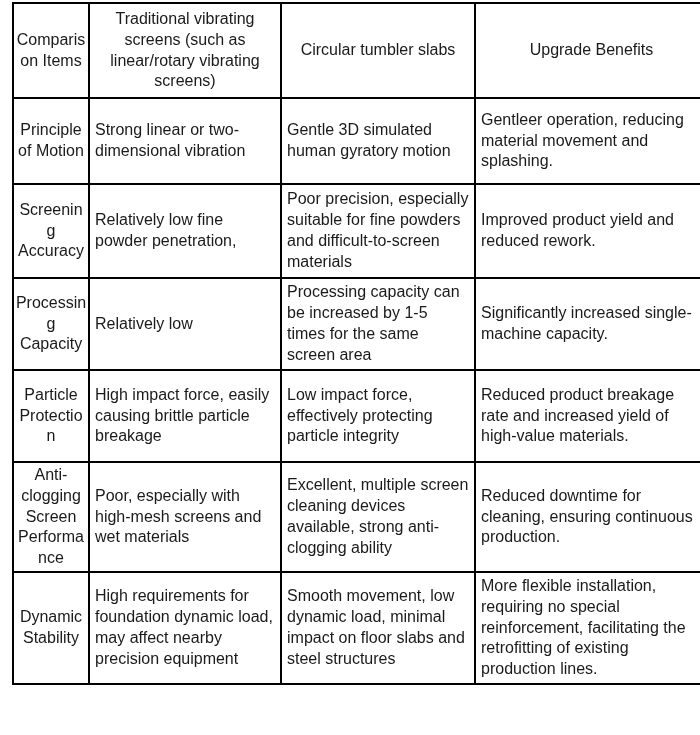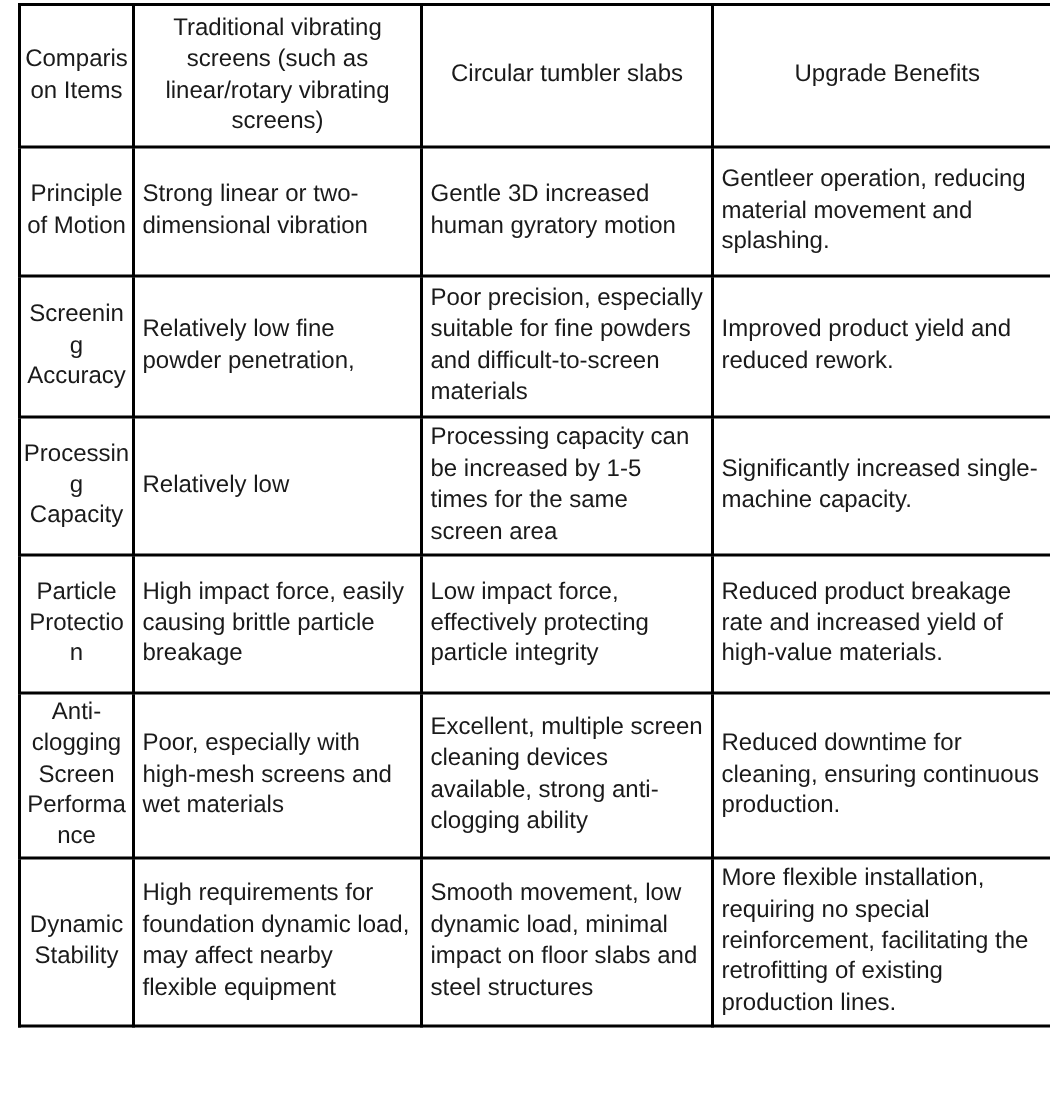--- a/index.html
+++ b/index.html
@@ -76,21 +76,21 @@
     <tbody>
       <tr>
         <td class="center">Comparison Items</td>
         <td class="center">Traditional vibrating screens (such as linear/rotary vibrating screens)</td>
         <td class="center">Circular tumbler slabs</td>
         <td class="center">Upgrade Benefits</td>
       </tr>
       <tr>
         <td class="center">Principle of Motion</td>
         <td class="left">Strong linear or two-dimensional vibration</td>
-        <td class="left">Gentle 3D increased human gyratory motion</td>
+        <td class="left">Gentle 3D simulated human gyratory motion</td>
         <td class="left">Gentleer operation, reducing material movement and splashing.</td>
       </tr>
       <tr>
         <td class="center">Screening Accuracy</td>
         <td class="left">Relatively low fine powder penetration,</td>
         <td class="left">Poor precision, especially suitable for fine powders and difficult-to-screen materials</td>
         <td class="left">Improved product yield and reduced rework.</td>
       </tr>
       <tr>
         <td class="center">Processing Capacity</td>
@@ -105,19 +105,19 @@
         <td class="left">Reduced product breakage rate and increased yield of high-value materials.</td>
       </tr>
       <tr>
         <td class="center">Anti-clogging Screen Performance</td>
         <td class="left">Poor, especially with high-mesh screens and wet materials</td>
         <td class="left">Excellent, multiple screen cleaning devices available, strong anti-clogging ability</td>
         <td class="left">Reduced downtime for cleaning, ensuring continuous production.</td>
       </tr>
       <tr>
         <td class="center">Dynamic Stability</td>
-        <td class="left">High requirements for foundation dynamic load, may affect nearby flexible equipment</td>
+        <td class="left">High requirements for foundation dynamic load, may affect nearby precision equipment</td>
         <td class="left">Smooth movement, low dynamic load, minimal impact on floor slabs and steel structures</td>
         <td class="left">More flexible installation, requiring no special reinforcement, facilitating the retrofitting of existing production lines.</td>
       </tr>
     </tbody>
   </table>
 </div>
 
 </body></html>

